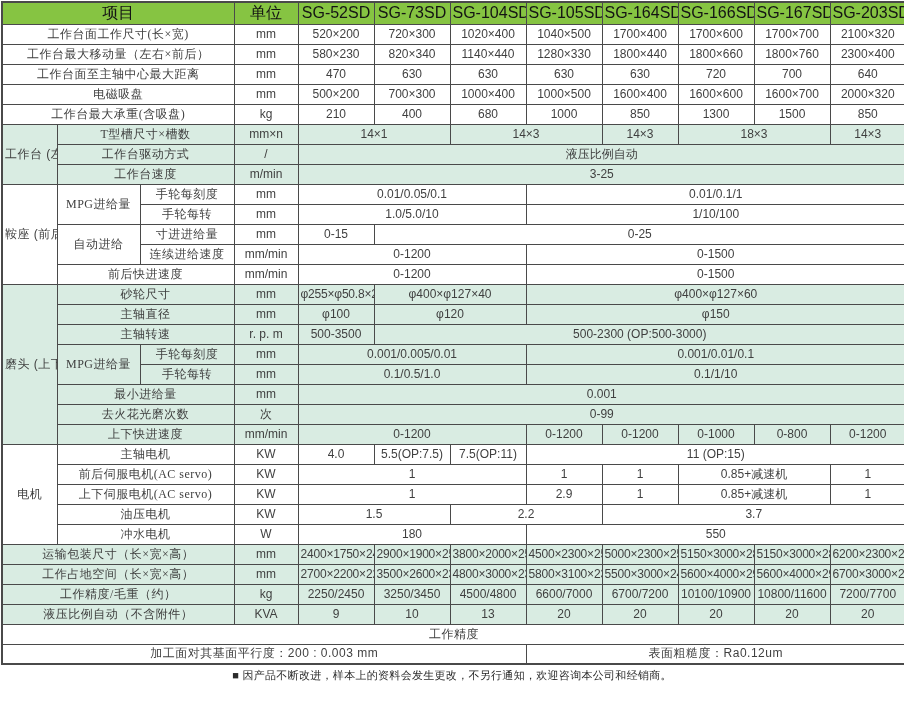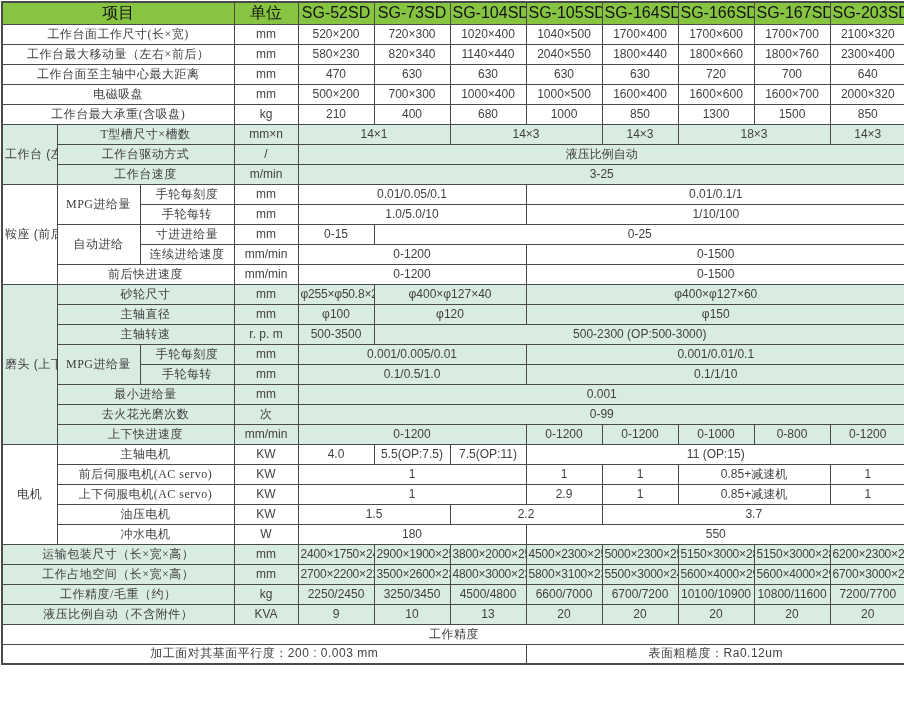--- a/index.html
+++ b/index.html
@@ -111,21 +111,21 @@
           <td class="">1700×600</td>
           <td class="">1700×700</td>
           <td class="">2100×320</td>
         </tr>
         <tr class="w">
           <td colspan="3" class="l">工作台最大移动量（左右×前后）</td>
           <td class="u">mm</td>
           <td class="">580×230</td>
           <td class="">820×340</td>
           <td class="">1140×440</td>
-          <td class="">2040×550</td>
+          <td class="">1280×330</td>
           <td class="">1800×440</td>
           <td class="">1800×660</td>
           <td class="">1800×760</td>
           <td class="">2300×400</td>
         </tr>
         <tr class="w">
           <td colspan="3" class="l">工作台面至主轴中心最大距离</td>
           <td class="u">mm</td>
           <td class="">470</td>
           <td class="">630</td>
@@ -360,13 +360,14 @@
         </tr>
         <tr class="w">
           <td colspan="12" class="c">工作精度</td>
         </tr>
         <tr class="w">
           <td colspan="7" class="c">加工面对其基面平行度：200 : 0.003 mm</td>
           <td colspan="5" class="c">表面粗糙度：Ra0.12um</td>
         </tr>
       </tbody>
   </table>
+  <div class="footer-note">■ 因产品不断改进，样本上的资料会发生更改，不另行通知，欢迎咨询本公司和经销商。</div>
 </div>
 
 </body></html>

